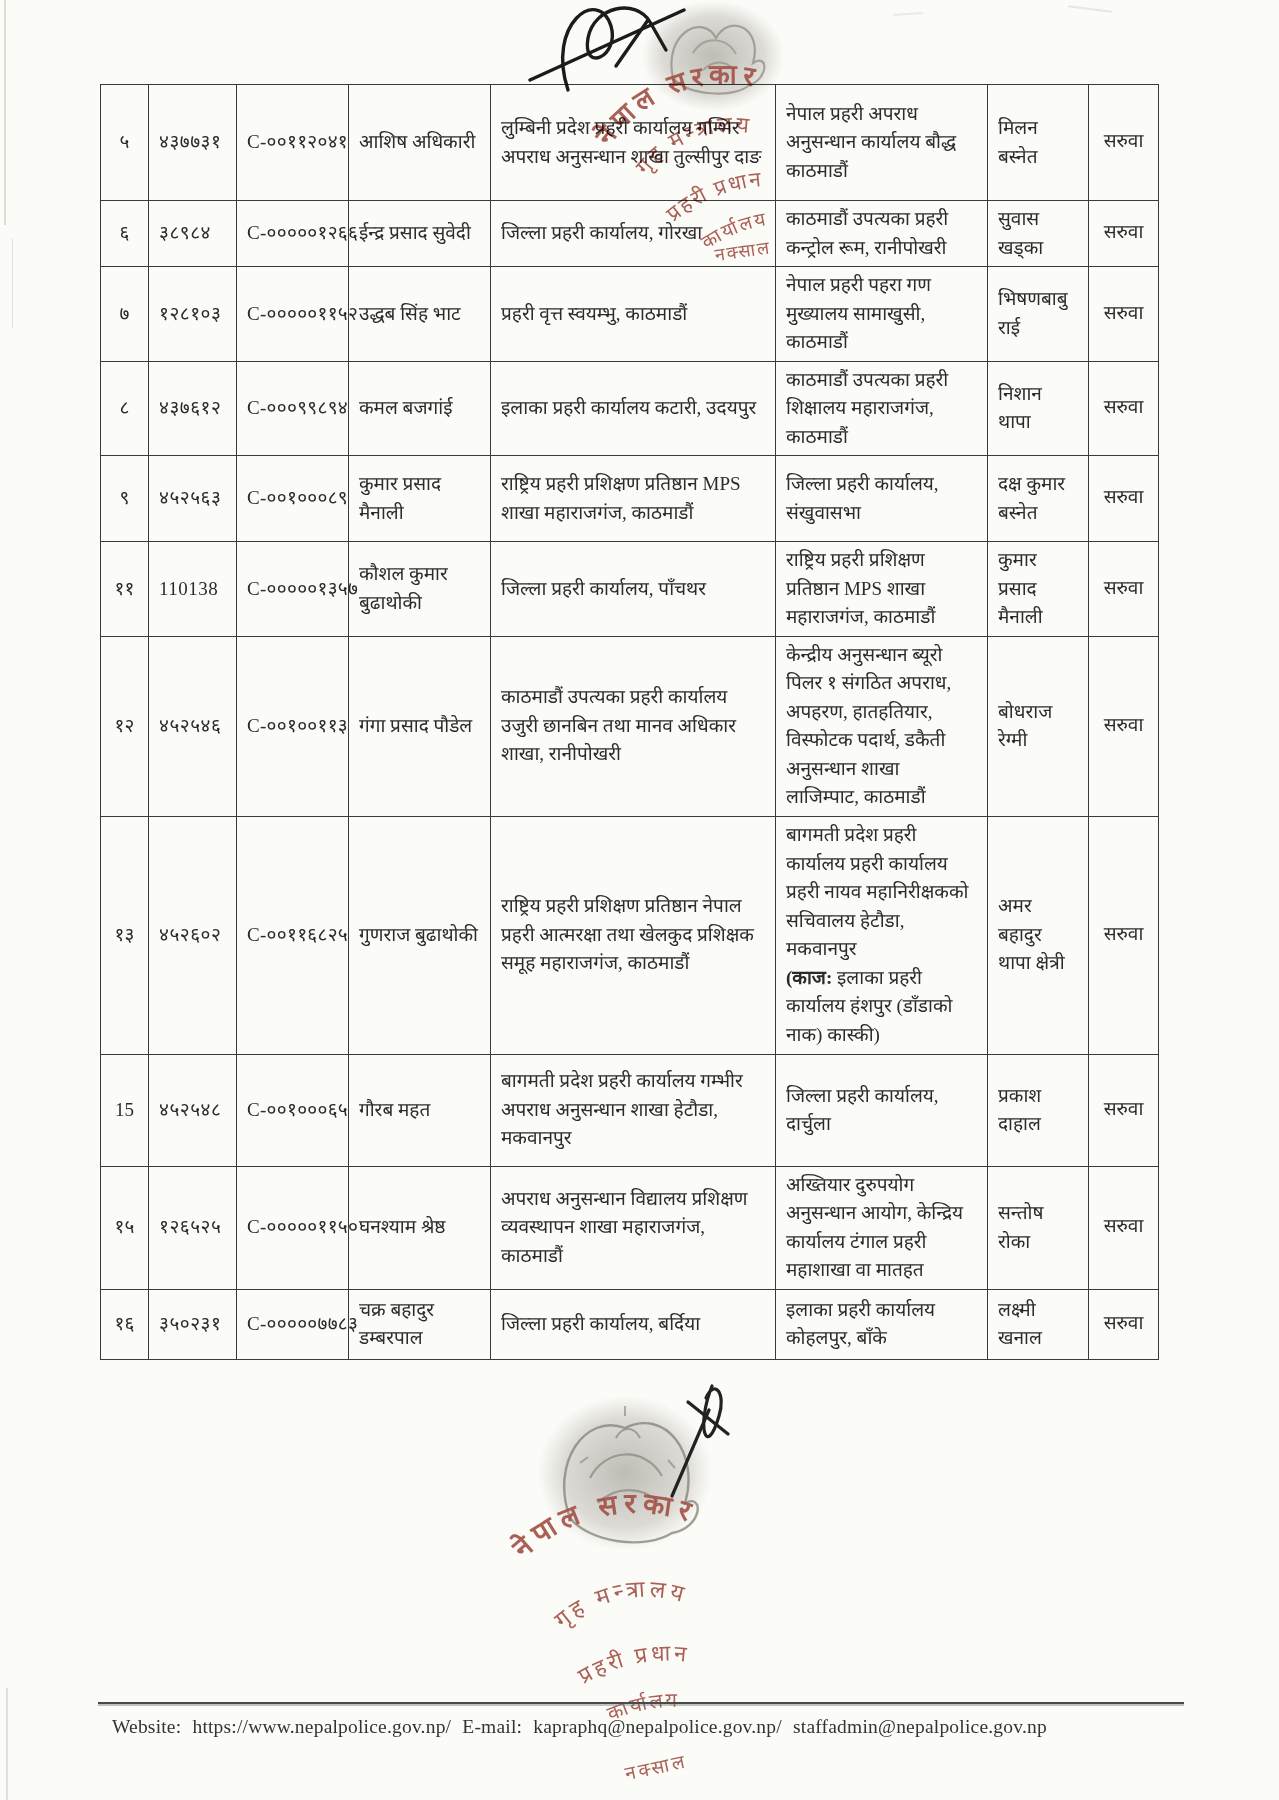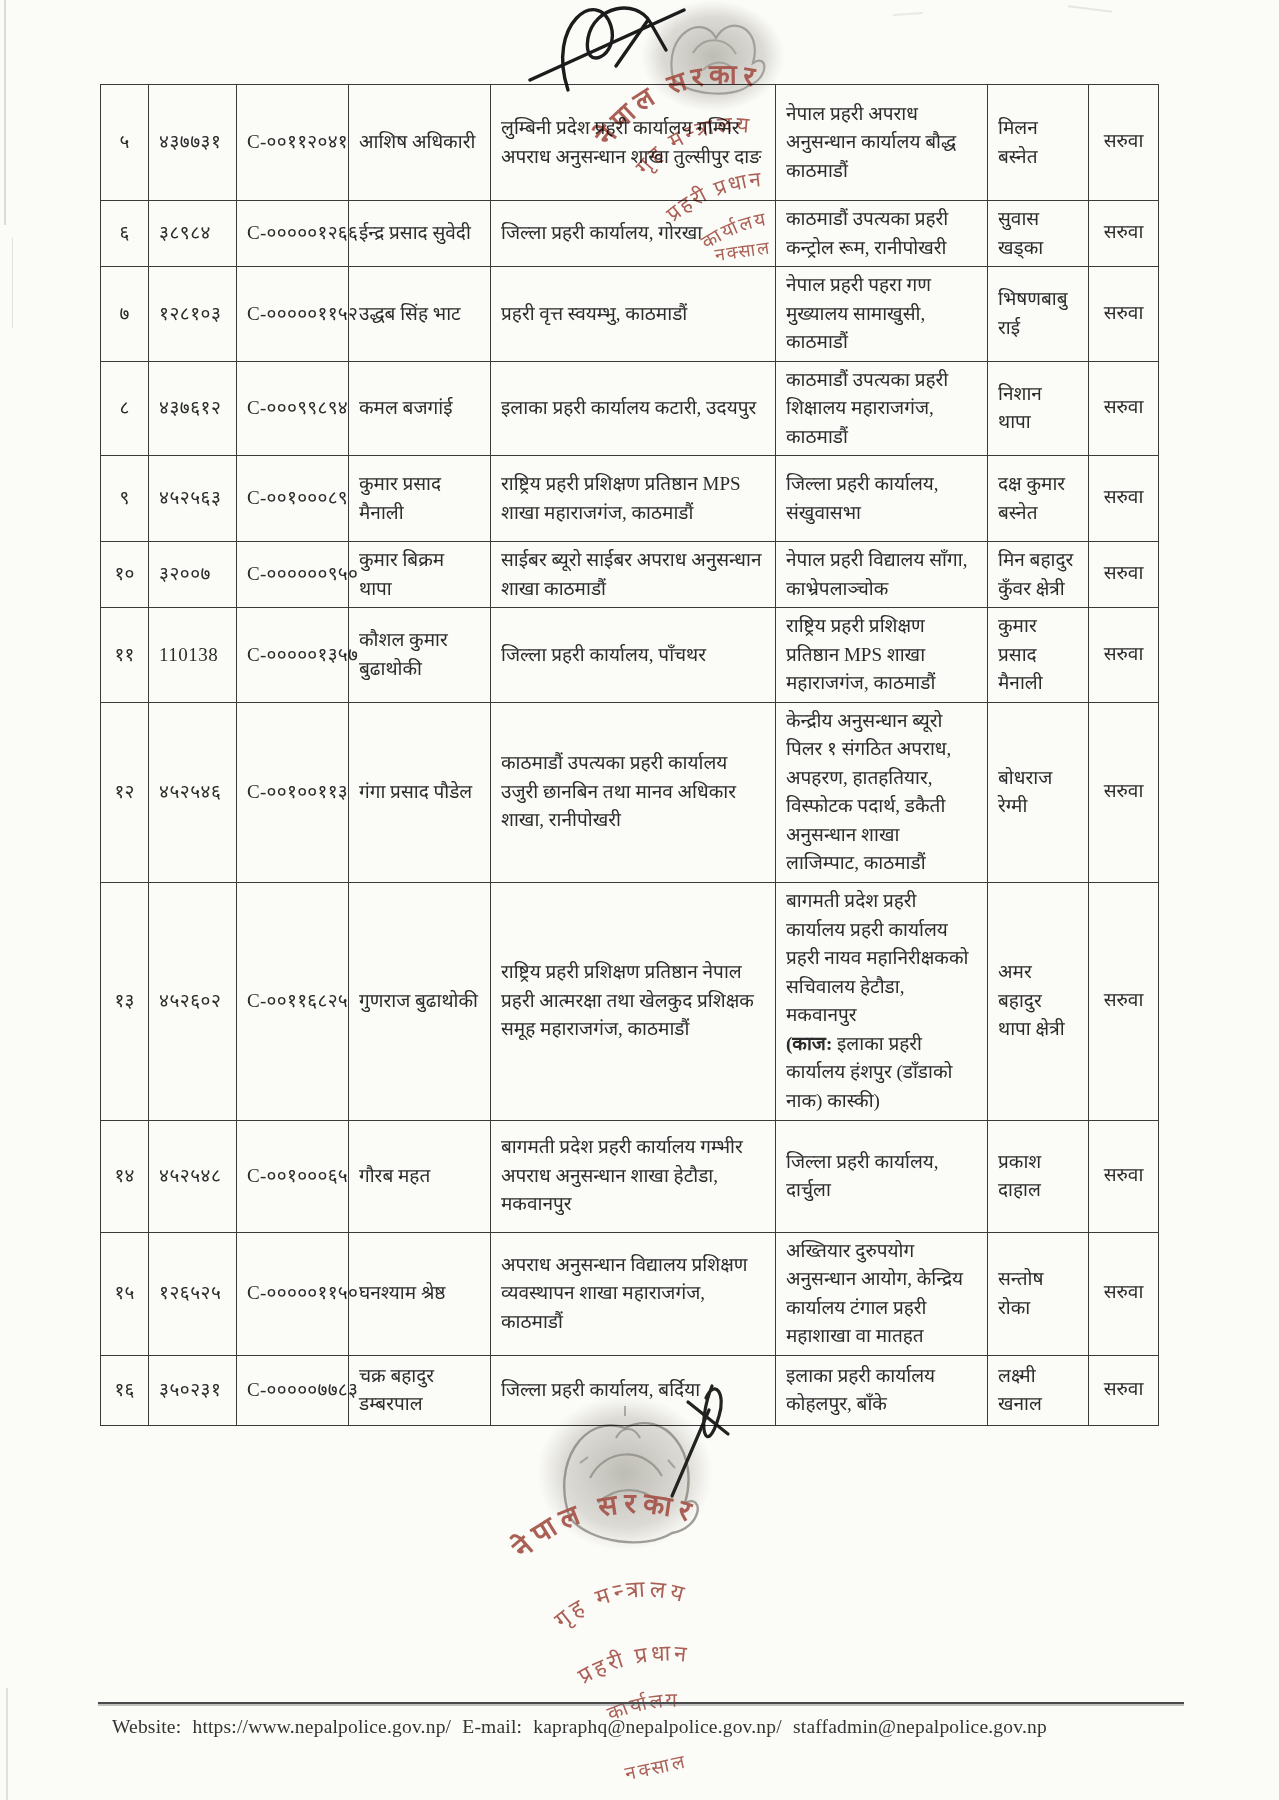--- a/index.html
+++ b/index.html
@@ -116,30 +116,20 @@
         <tr style="height: 86px;">
           <td class="c-sn">९</td>
           <td class="c-regno">४५२५६३</td>
           <td class="c-code">C-००१०००८९</td>
           <td class="c-name">कुमार प्रसाद मैनाली</td>
           <td class="c-from">राष्ट्रिय प्रहरी प्रशिक्षण प्रतिष्ठान MPS शाखा महाराजगंज, काठमाडौं</td>
           <td class="c-to">जिल्ला प्रहरी कार्यालय, संखुवासभा</td>
           <td class="c-repl">दक्ष कुमार बस्नेत</td>
           <td class="c-remark">सरुवा</td>
         </tr>
-        <tr style="height: 62px;">
-          <td class="c-sn">१०</td>
-          <td class="c-regno">३२००७</td>
-          <td class="c-code">C-००००००९५०</td>
-          <td class="c-name">कुमार बिक्रम थापा</td>
-          <td class="c-from">साईबर ब्यूरो साईबर अपराध अनुसन्धान शाखा काठमाडौं</td>
-          <td class="c-to">नेपाल प्रहरी विद्यालय साँगा, काभ्रेपलाञ्चोक</td>
-          <td class="c-repl">मिन बहादुर कुँवर क्षेत्री</td>
-          <td class="c-remark">सरुवा</td>
-        </tr>
         <tr style="height: 86px;">
           <td class="c-sn">११</td>
           <td class="c-regno">110138</td>
           <td class="c-code">C-०००००१३५७</td>
           <td class="c-name">कौशल कुमार बुढाथोकी</td>
           <td class="c-from">जिल्ला प्रहरी कार्यालय, पाँचथर</td>
           <td class="c-to">राष्ट्रिय प्रहरी प्रशिक्षण प्रतिष्ठान MPS शाखा महाराजगंज, काठमाडौं</td>
           <td class="c-repl">कुमार प्रसाद मैनाली</td>
           <td class="c-remark">सरुवा</td>
         </tr>
@@ -160,21 +150,21 @@
           <td class="c-name">गुणराज बुढाथोकी</td>
           <td class="c-from">राष्ट्रिय प्रहरी प्रशिक्षण प्रतिष्ठान नेपाल प्रहरी आत्मरक्षा तथा खेलकुद प्रशिक्षक समूह महाराजगंज, काठमाडौं</td>
           <td class="c-to">
             <div>बागमती प्रदेश प्रहरी कार्यालय प्रहरी कार्यालय प्रहरी नायव महानिरीक्षकको सचिवालय हेटौडा, मकवानपुर</div>
             <div><b>(काज:</b> इलाका प्रहरी कार्यालय हंशपुर (डाँडाको नाक) कास्की)</div>
           </td>
           <td class="c-repl">अमर बहादुर थापा क्षेत्री</td>
           <td class="c-remark">सरुवा</td>
         </tr>
         <tr style="height: 112px;">
-          <td class="c-sn">१४</td>
+          <td class="c-sn">15</td>
           <td class="c-regno">४५२५४८</td>
           <td class="c-code">C-००१०००६५</td>
           <td class="c-name">गौरब महत</td>
           <td class="c-from">बागमती प्रदेश प्रहरी कार्यालय गम्भीर अपराध अनुसन्धान शाखा हेटौडा, मकवानपुर</td>
           <td class="c-to">जिल्ला प्रहरी कार्यालय, दार्चुला</td>
           <td class="c-repl">प्रकाश दाहाल</td>
           <td class="c-remark">सरुवा</td>
         </tr>
         <tr style="height: 116px;">
           <td class="c-sn">१५</td>

